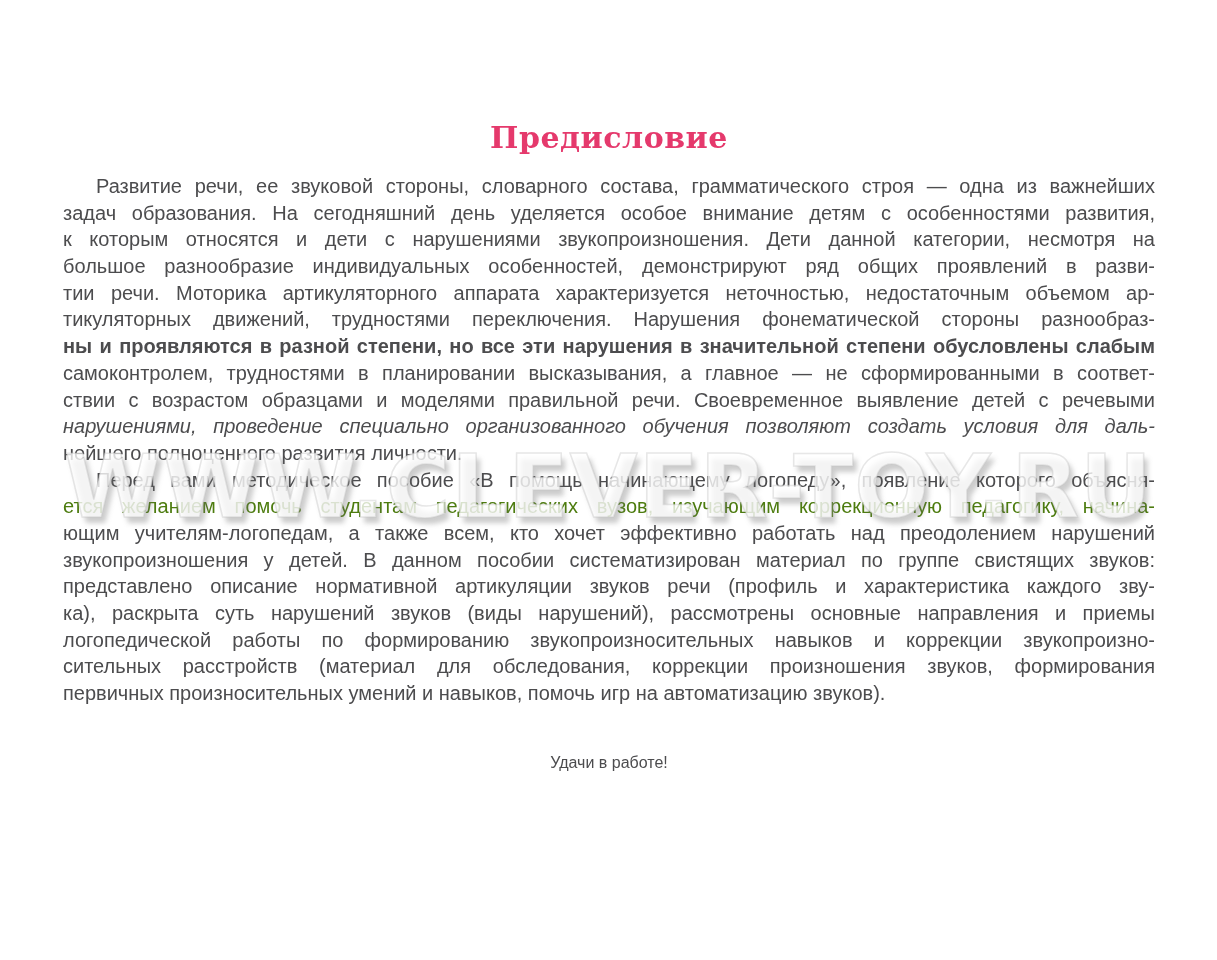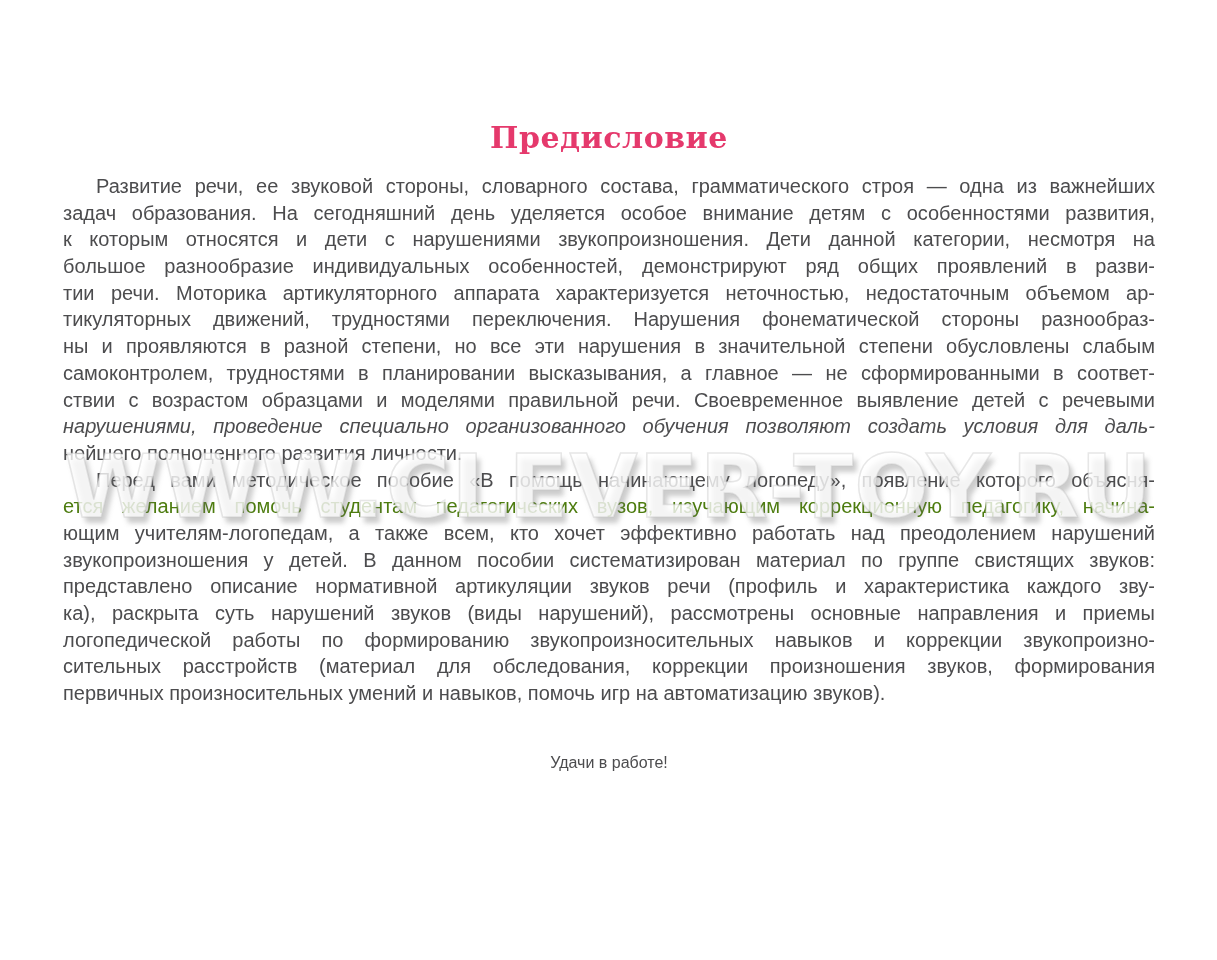--- a/index.html
+++ b/index.html
@@ -78,21 +78,21 @@
   <div class="content">
     <h1 class="page-title" style="color: rgb(229, 57, 108);">Предисловие</h1>
     <div>
         <div class="para">
           <div class="line first" style="color: rgb(76, 76, 78);">Развитие речи, ее звуковой стороны, словарного состава, грамматического строя — одна из важнейших</div>
           <div class="line" style="color: rgb(76, 76, 78);">задач образования. На сегодняшний день уделяется особое внимание детям с особенностями развития,</div>
           <div class="line" style="color: rgb(76, 76, 78);">к которым относятся и дети с нарушениями звукопроизношения. Дети данной категории, несмотря на</div>
           <div class="line" style="color: rgb(76, 76, 78);">большое разнообразие индивидуальных особенностей, демонстрируют ряд общих проявлений в разви-</div>
           <div class="line" style="color: rgb(76, 76, 78);">тии речи. Моторика артикуляторного аппарата характеризуется неточностью, недостаточным объемом ар-</div>
           <div class="line" style="color: rgb(76, 76, 78);">тикуляторных движений, трудностями переключения. Нарушения фонематической стороны разнообраз-</div>
-          <div class="line" style="color: rgb(76, 76, 78);">ны и проявляются в разной степени, но все эти нарушения в значительной степени обусловлены слабым</div>
+          <div class="line" style="color: rgb(76, 76, 78); font-weight: bold;">ны и проявляются в разной степени, но все эти нарушения в значительной степени обусловлены слабым</div>
           <div class="line" style="color: rgb(76, 76, 78);">самоконтролем, трудностями в планировании высказывания, а главное — не сформированными в соответ-</div>
           <div class="line" style="color: rgb(76, 76, 78);">ствии с возрастом образцами и моделями правильной речи. Своевременное выявление детей с речевыми</div>
           <div class="line" style="color: rgb(76, 76, 78); font-style: italic;">нарушениями, проведение специально организованного обучения позволяют создать условия для даль-</div>
           <div class="line last" style="color: rgb(76, 76, 78);">нейшего полноценного развития личности.</div>
         </div>
         <div class="para">
           <div class="line first" style="color: rgb(76, 76, 78);">Перед вами методическое пособие «В помощь начинающему логопеду», появление которого объясня-</div>
           <div class="line" style="color: #4d7c0f;">ется желанием помочь студентам педагогических вузов, изучающим коррекционную педагогику, начина-</div>
           <div class="line" style="color: rgb(76, 76, 78);">ющим учителям-логопедам, а также всем, кто хочет эффективно работать над преодолением нарушений</div>
           <div class="line" style="color: rgb(76, 76, 78);">звукопроизношения у детей. В данном пособии систематизирован материал по группе свистящих звуков:</div>

